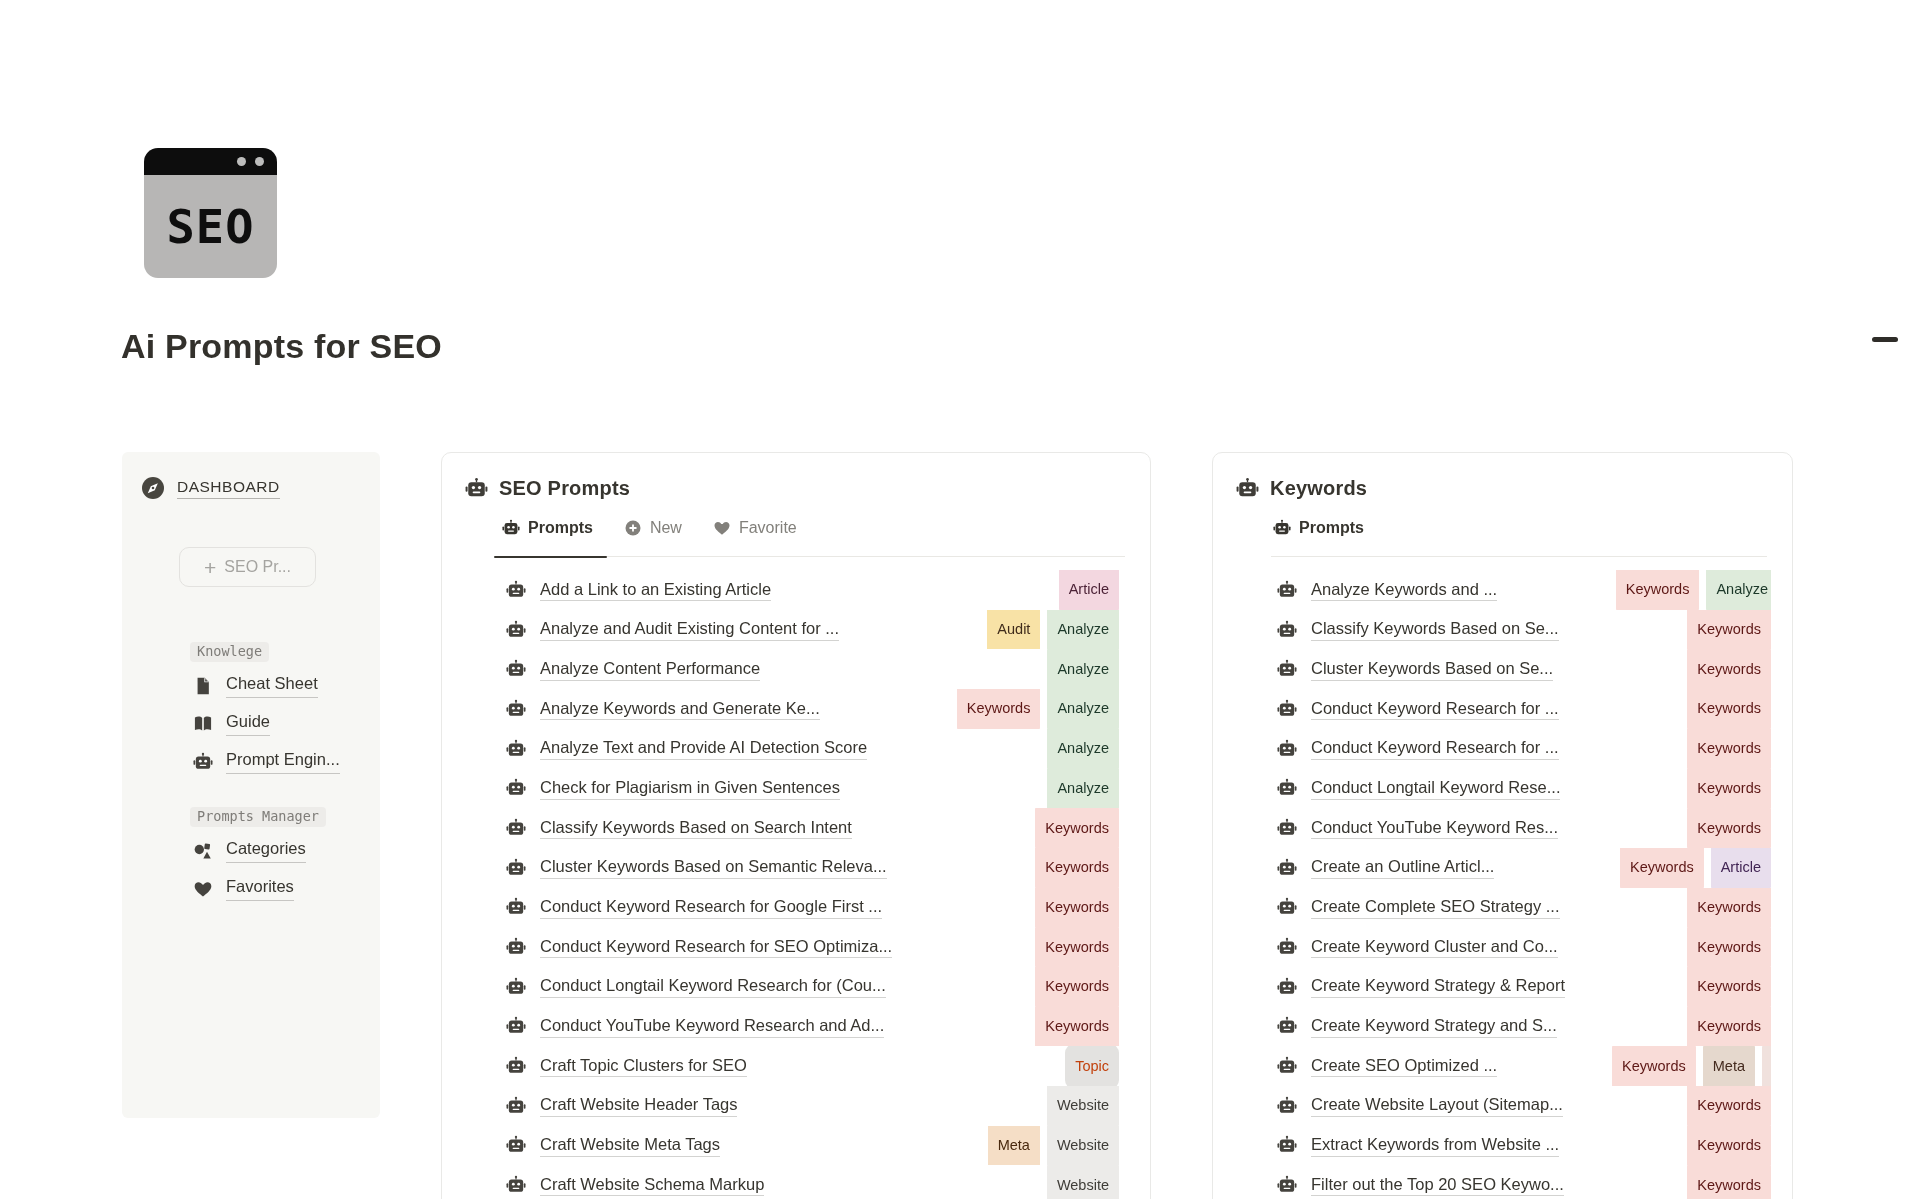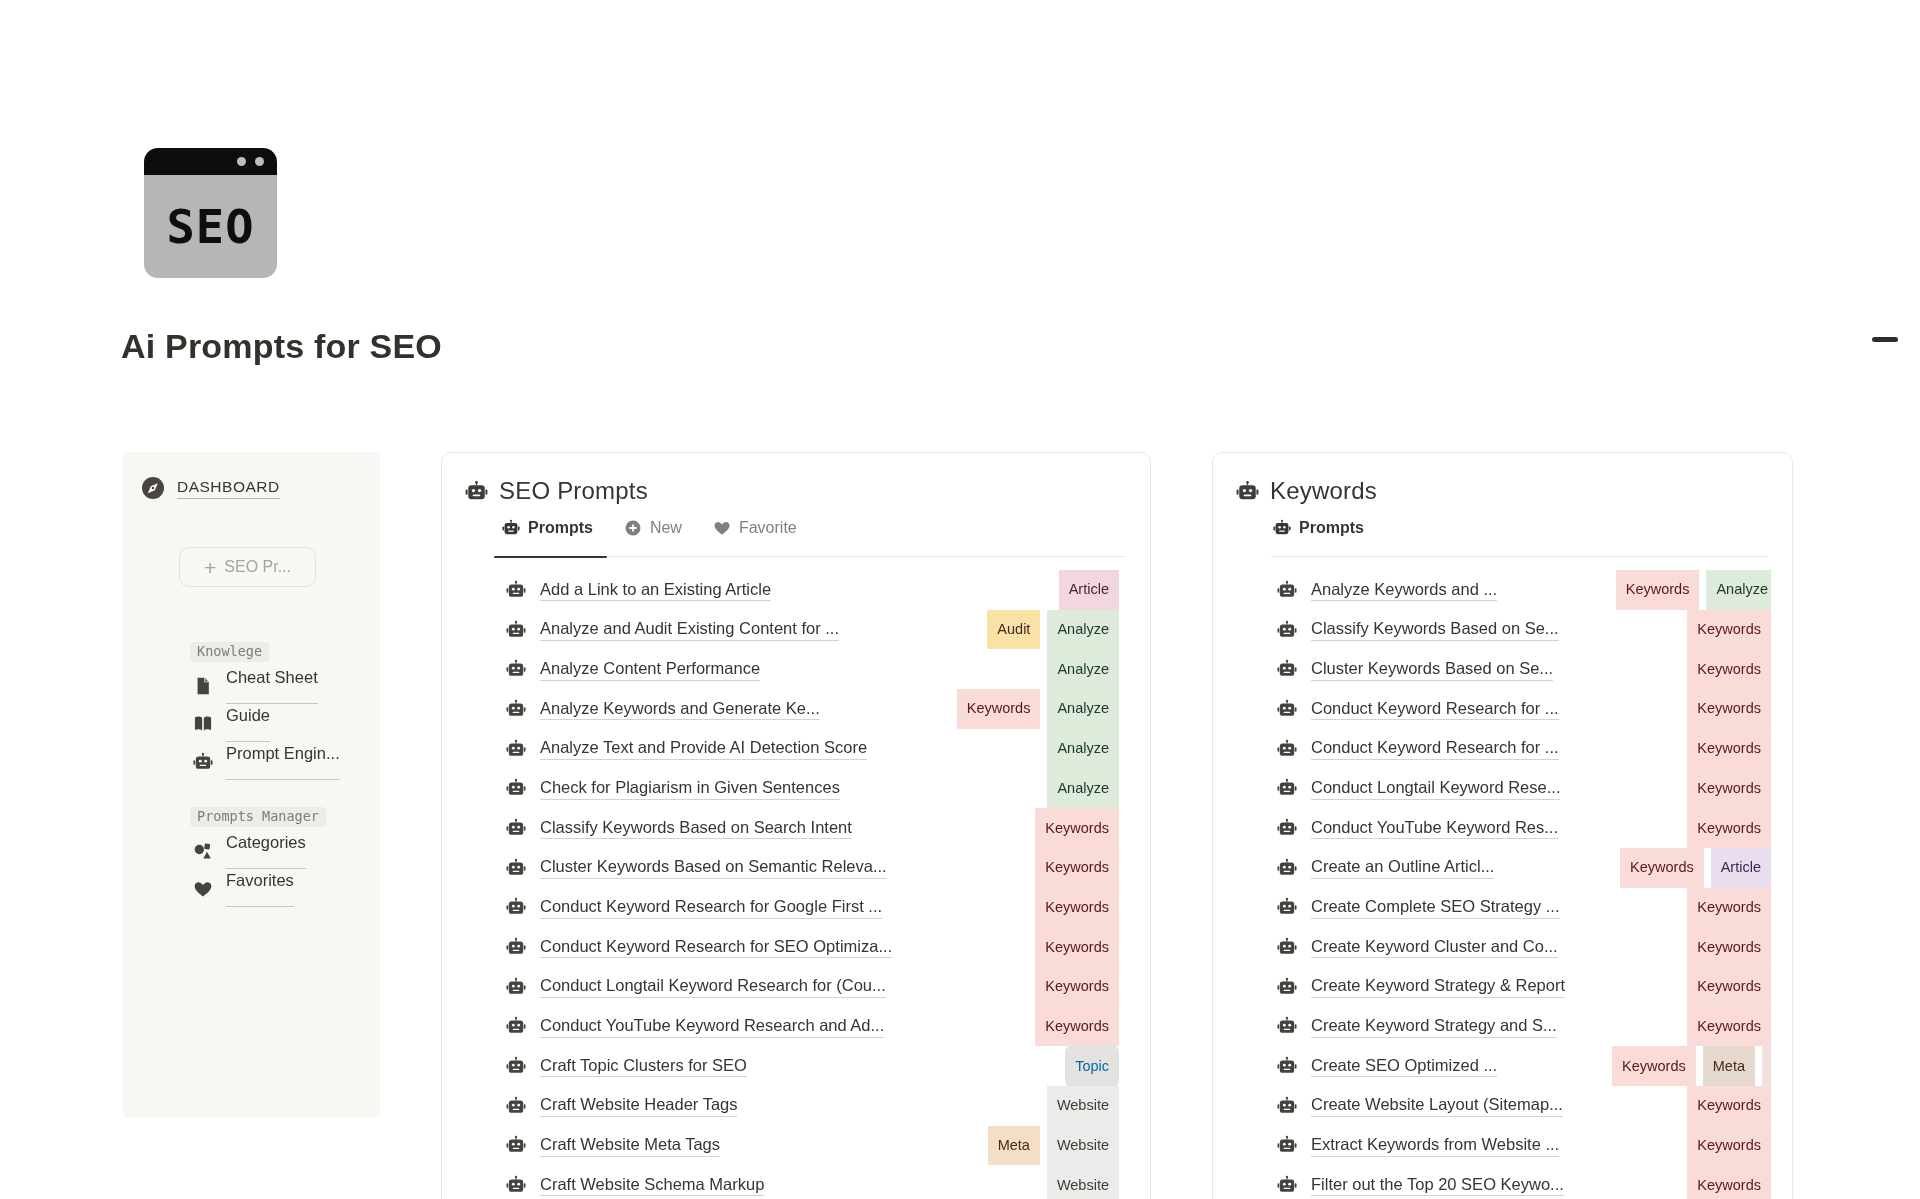--- a/index.html
+++ b/index.html
@@ -33,29 +33,29 @@
   .side-new .plus{font-size:21px;line-height:1;color:#A5A4A0;}
   #sidebar-sections{position:absolute;left:8px;top:190px;right:0;}
   .side-label{display:inline-block;margin-left:60px;height:20px;line-height:19px;
     font-family:"DejaVu Sans Mono","Liberation Mono",monospace;font-size:13.5px;color:#7E7C78;
     background:#EDECE9;border-radius:4px;padding:0 7px;}
   .side-section{display:block;}
   .side-section:nth-of-type(2){margin-top:31px;}
   .side-section:nth-of-type(3){margin-top:55px;}
   .side-item{margin:10px 0 0 63px;height:28px;display:flex;align-items:center;gap:13px;cursor:pointer;}
   .side-item .ic{width:20px;height:20px;color:#45433E;}
-  .side-item-label{font-size:16.5px;color:#37352F;border-bottom:1px solid rgba(55,53,47,.25);padding-bottom:15px;line-height:1.2;}
+  .side-item-label{font-size:16.5px;color:#37352F;border-bottom:1px solid rgba(55,53,47,.25);padding-bottom:3px;line-height:1.2;}
 
   
   .card{position:absolute;top:452px;height:800px;background:#fff;border:1px solid #E9E9E7;border-radius:10px;box-sizing:border-box;}
   #card-seo{left:441px;width:710px;}
   #card-kw{left:1212px;width:581px;}
   .card-head{position:absolute;left:23px;top:24px;display:flex;align-items:center;gap:11px;}
   .card-head .ic{width:23px;height:23px;color:#3F3D38;}
-  .card-title{font-size:24px;font-weight:400;letter-spacing:.2px;color:#37352F;}
+  .card-title{font-size:20px;font-weight:700;letter-spacing:.2px;color:#37352F;}
   .tabs{position:absolute;left:58px;right:25px;top:66px;height:37px;display:flex;align-items:center;gap:27px;
     border-bottom:1px solid #E9E8E4;}
   .tab{position:relative;display:inline-flex;align-items:flex-start;gap:8px;height:100%;padding:0 2px;cursor:pointer;
     font-size:16px;color:#82807B;}
   .tab .ic{width:18px;height:18px;color:#82807B;}
   .tab.active{color:#37352F;font-weight:600;}
   .tab.active .ic{color:#37352F;}
   #card-seo .tab.active::after{content:"";position:absolute;left:-6px;right:-12px;bottom:-2px;height:2.5px;background:#37352F;border-radius:1px;}
   .rows{position:absolute;top:117px;}
   #card-seo .rows{left:64px;right:31px;}
@@ -367,21 +367,21 @@
         </div>
       </div>
       <div class="row">
         <span class="ic-wrap">
           <svg class="ic" viewBox="0 0 24 24">
             <use href="#i-robot"></use>
           </svg>
         </span>
         <span class="row-title">Craft Topic Clusters for SEO</span>
         <div class="tags">
-          <span class="tag" style="background: rgb(227, 226, 224); color: #0369a1; border-radius: 9px;">Topic</span>
+          <span class="tag" style="background: rgb(227, 226, 224); color: #c2410c; border-radius: 9px;">Topic</span>
         </div>
       </div>
       <div class="row">
         <span class="ic-wrap">
           <svg class="ic" viewBox="0 0 24 24">
             <use href="#i-robot"></use>
           </svg>
         </span>
         <span class="row-title">Craft Website Header Tags</span>
         <div class="tags">

